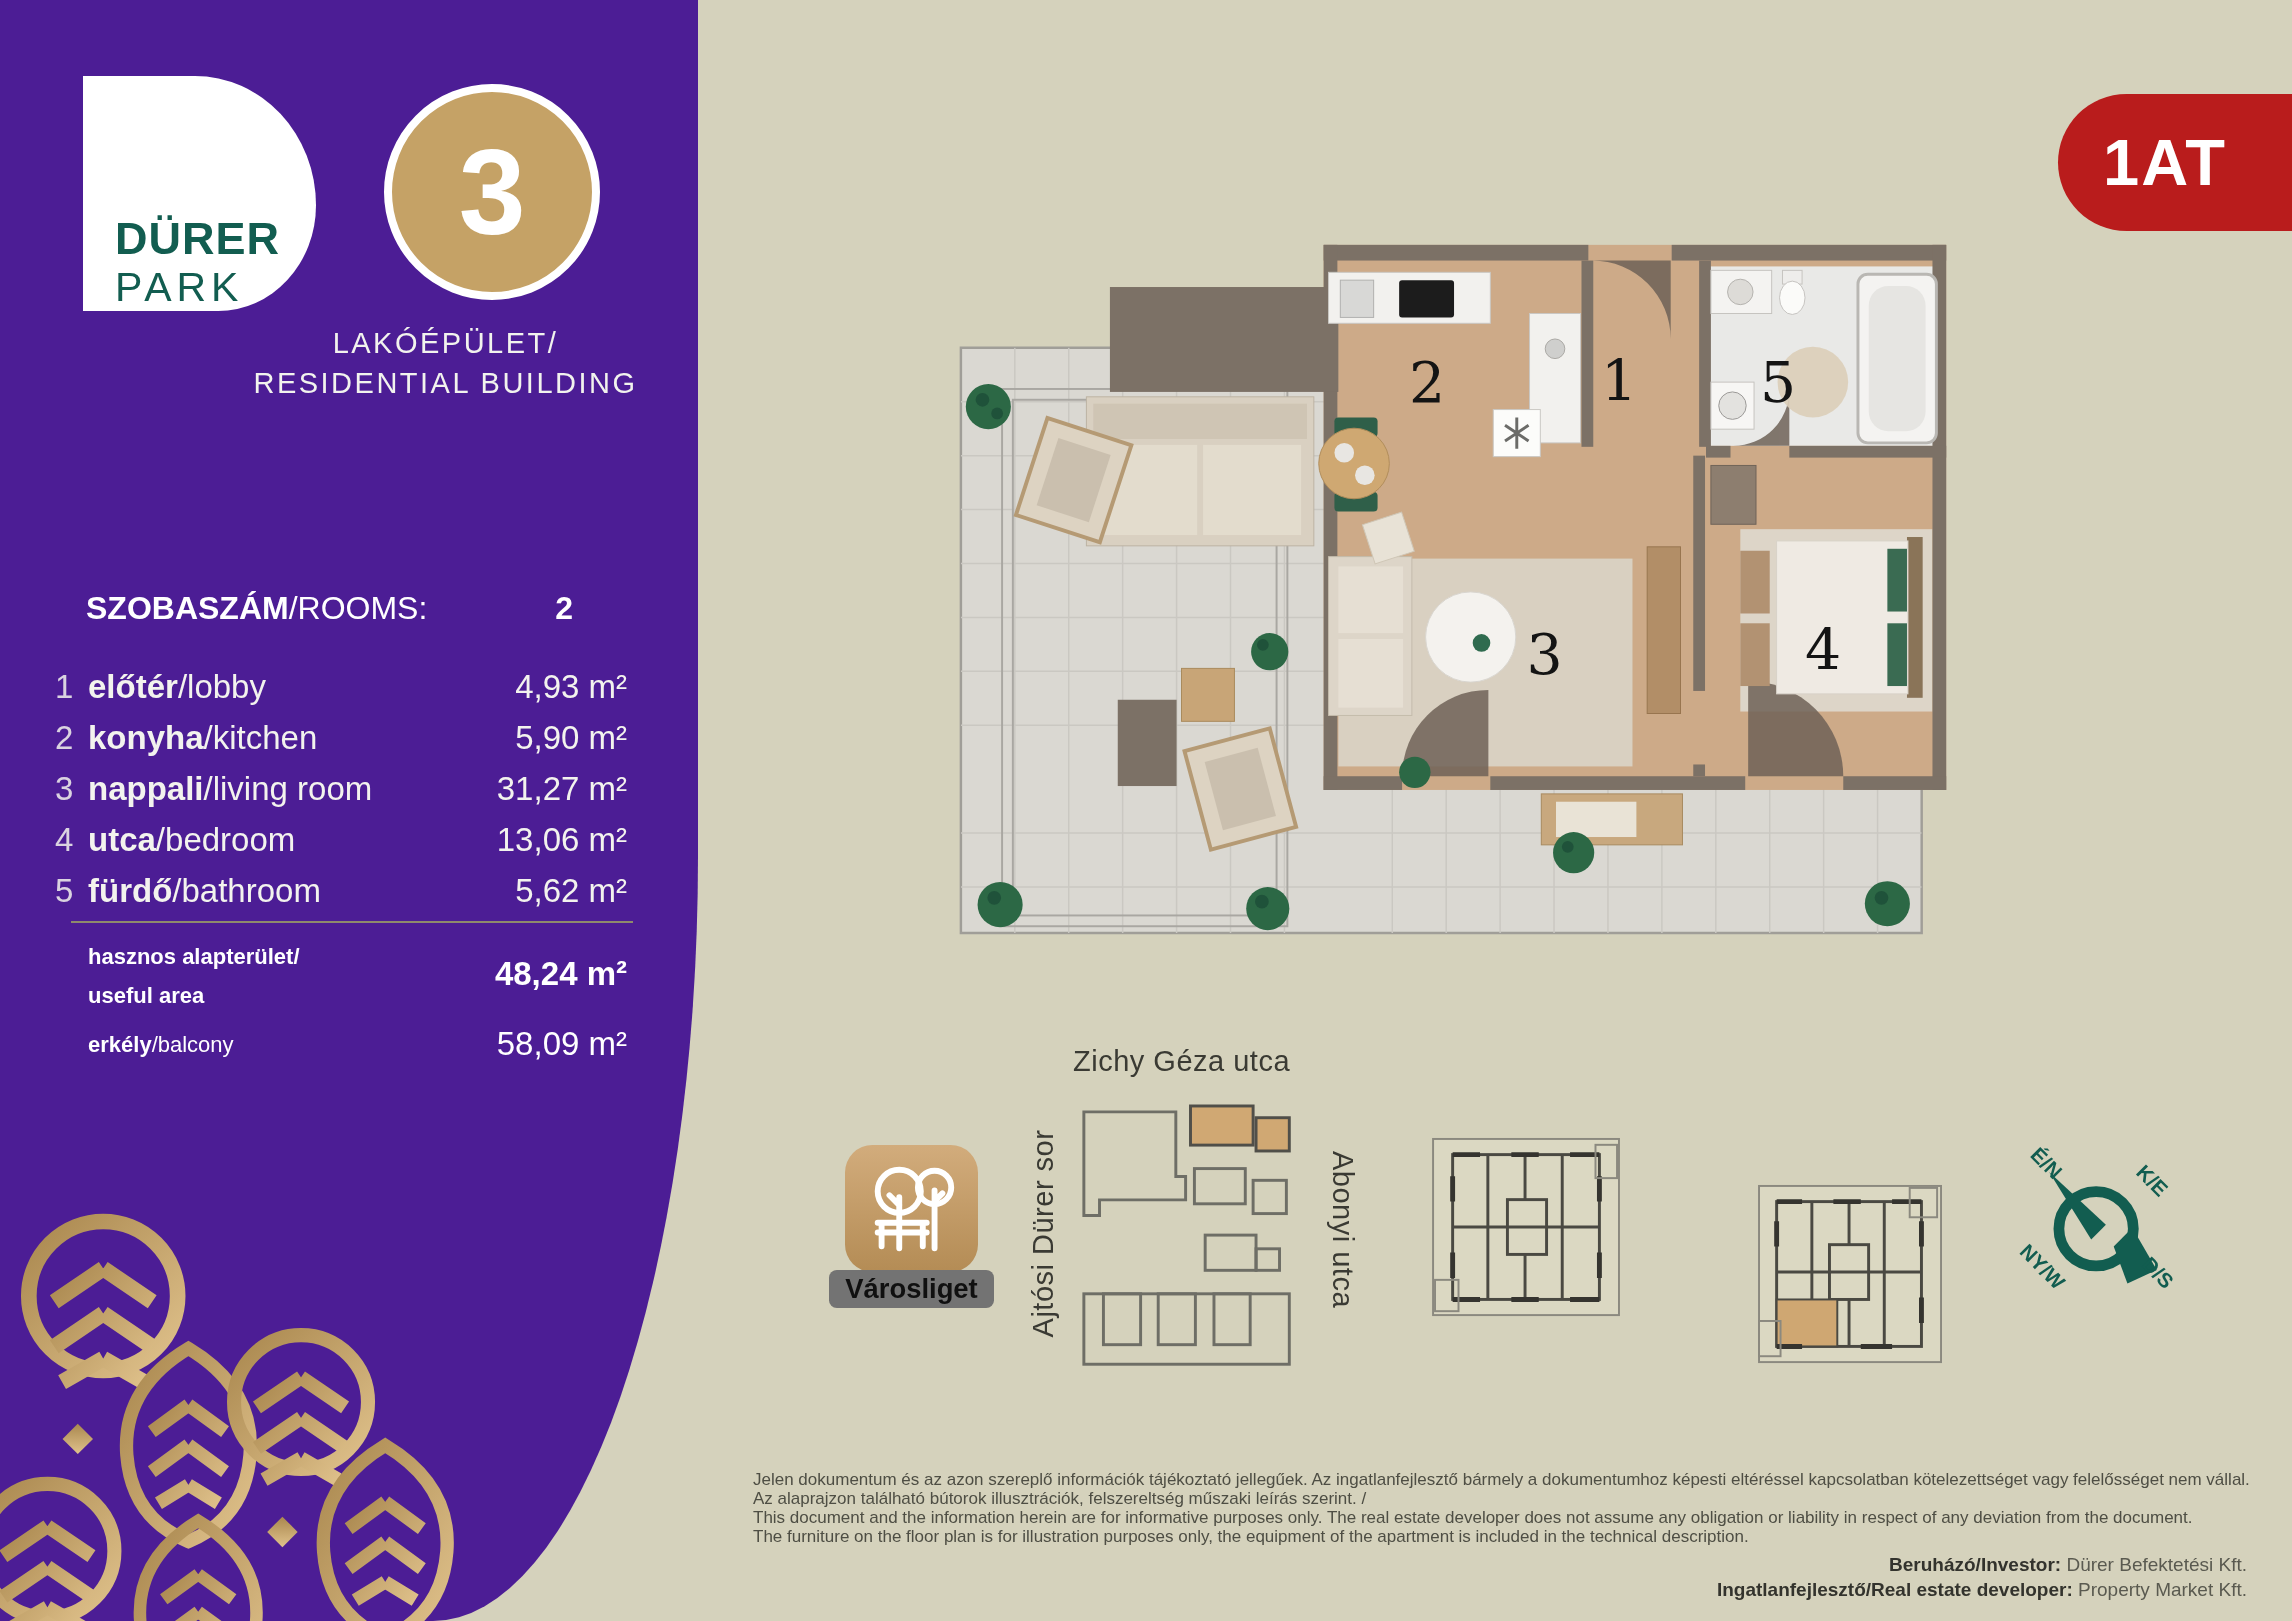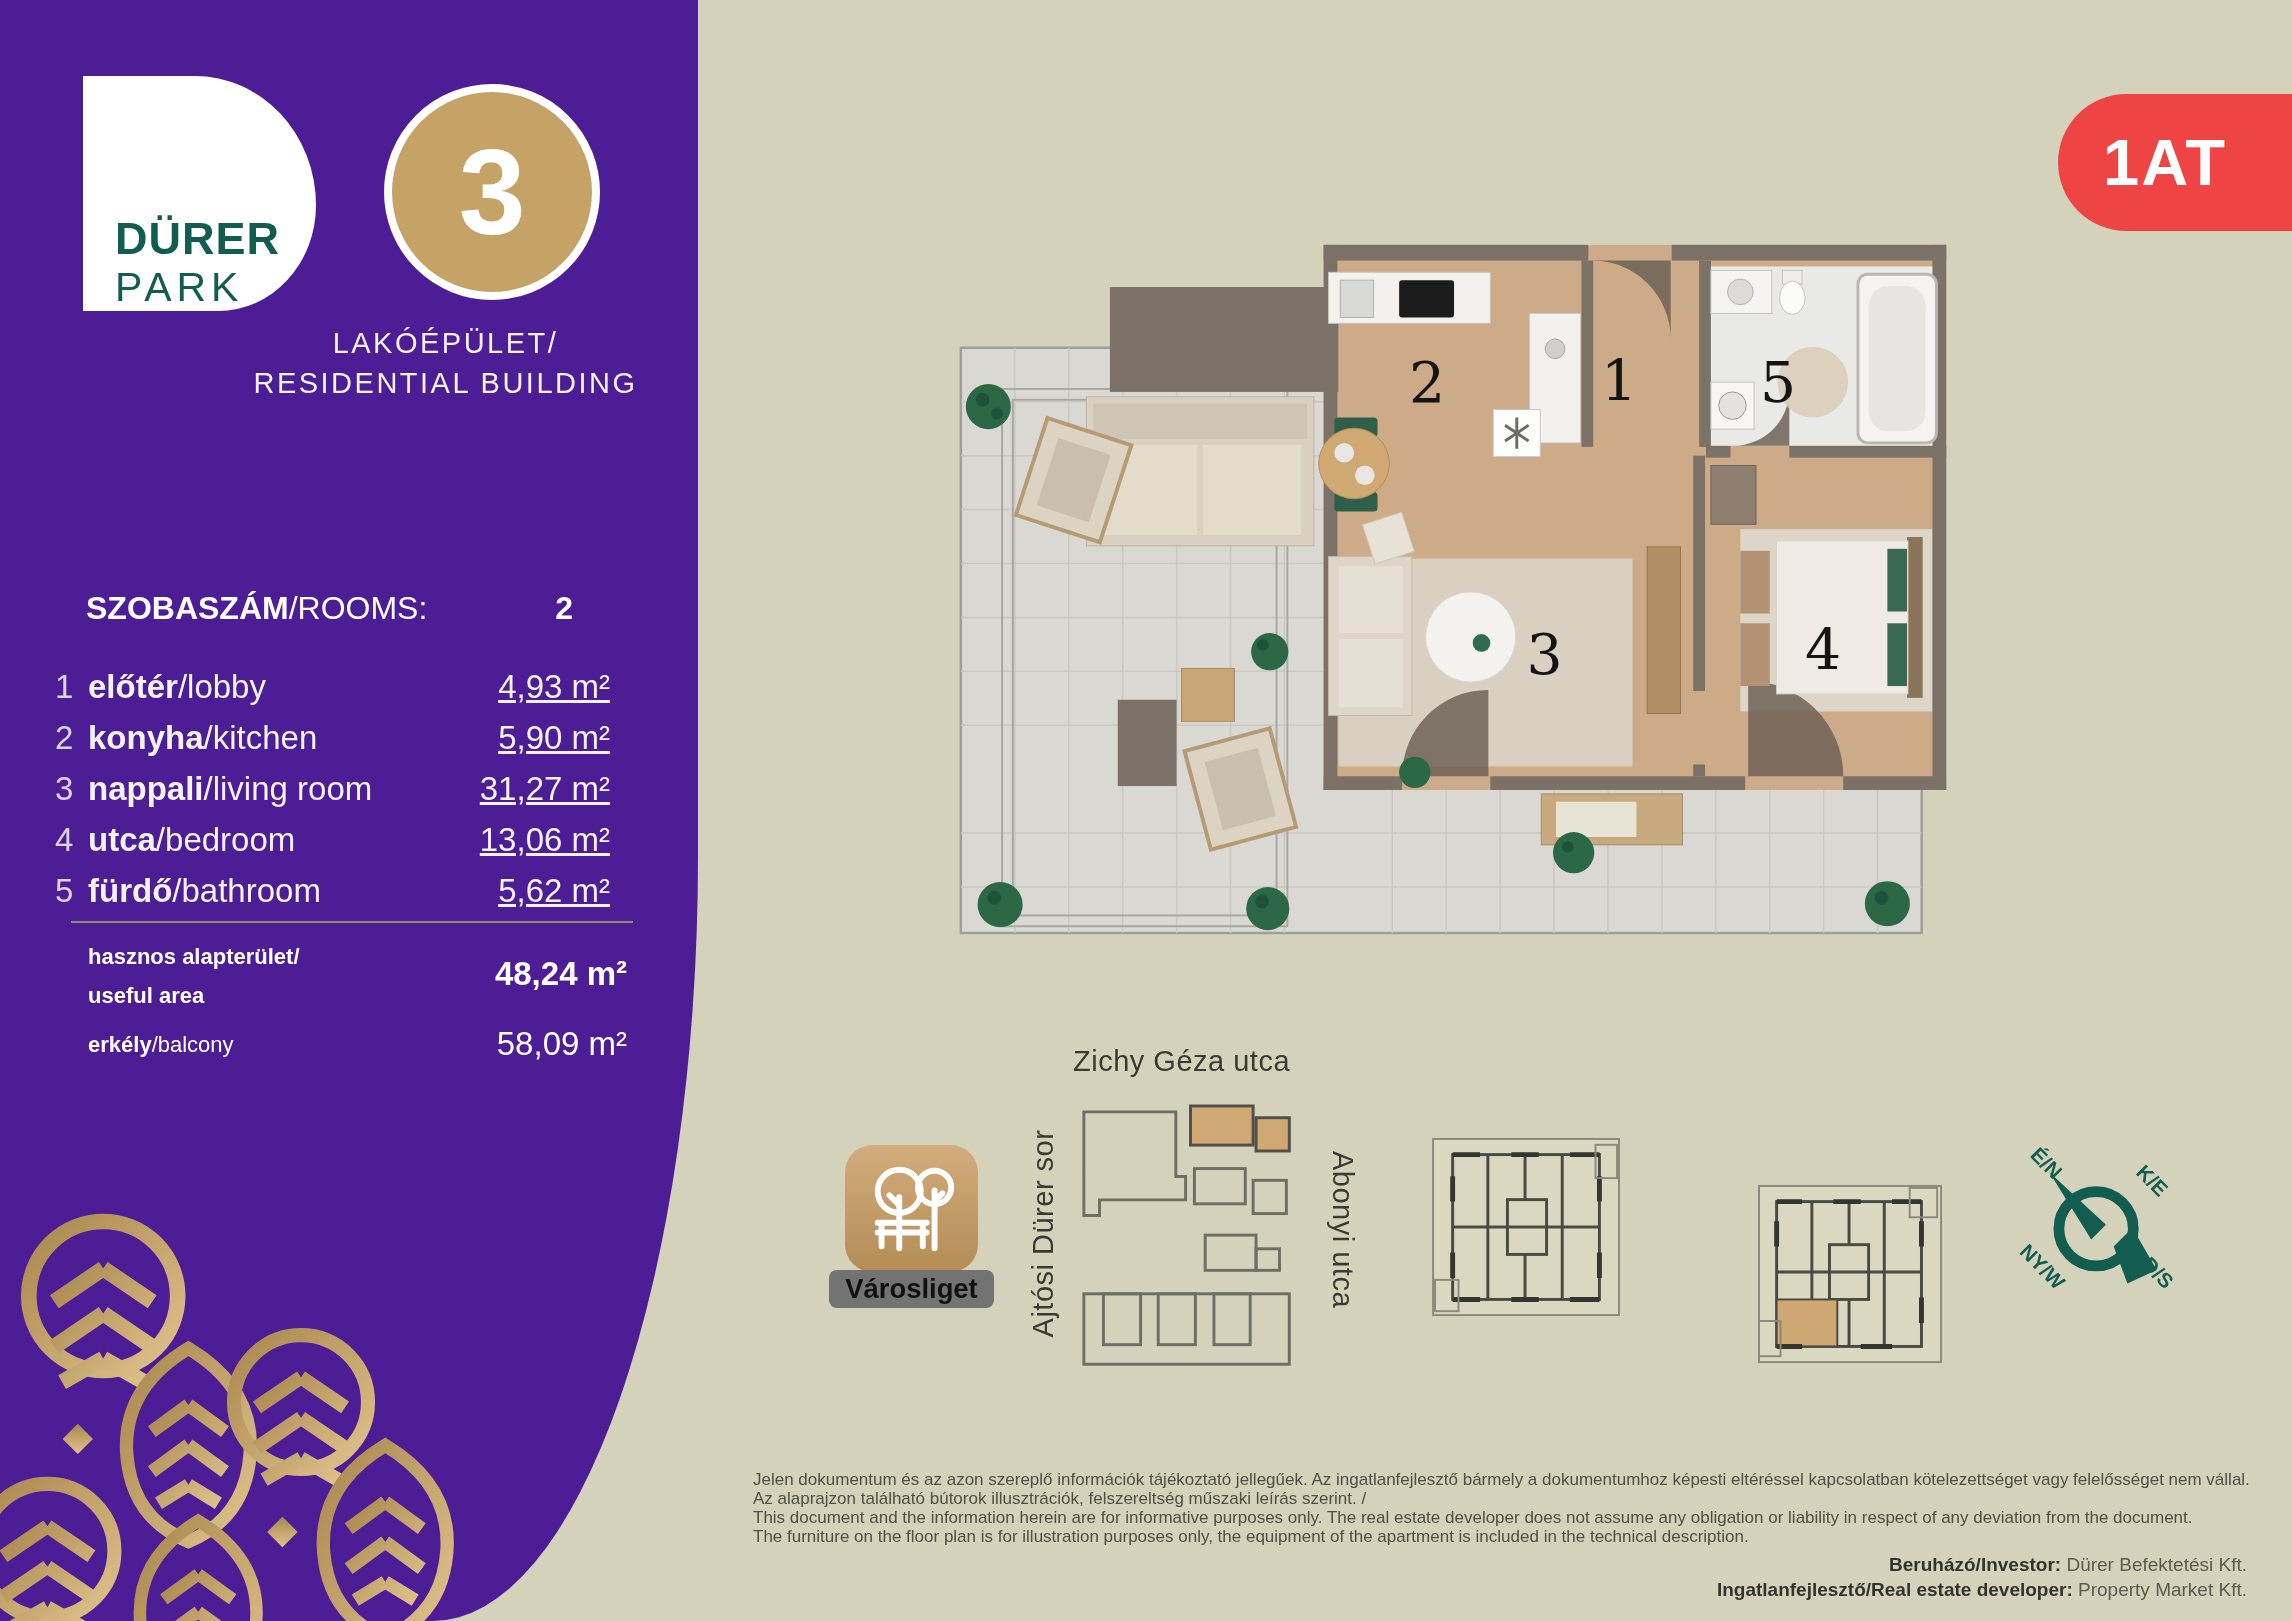--- a/index.html
+++ b/index.html
@@ -19,28 +19,28 @@
   .blabel{position:absolute;left:235px;top:323px;width:421px;text-align:center;color:#f2f3ee;
           font-size:29px;letter-spacing:2.5px;line-height:40px;font-weight:400;}
   .tagline{position:absolute;left:27.4px;top:438px;width:443px;text-align:center;color:#ffffff;
            font-size:27.4px;font-weight:700;line-height:33px;letter-spacing:0px;}
   
   .tbl-header{position:absolute;left:86px;top:590px;width:541px;color:#ffffff;font-size:32px;}
   .tbl-header .hv{position:absolute;right:54px;top:0;font-weight:bold;}
   .room-row{position:absolute;left:0;width:698px;height:51px;color:#f3f3ee;font-size:33px;}
   .room-row .idx{position:absolute;left:55px;opacity:.85;font-weight:300;}
   .room-row .nm{position:absolute;left:88px;}
-  .room-row .val{position:absolute;right:88px;font-weight:300;text-decoration:underline;}
+  .room-row .val{position:absolute;right:71px;font-weight:300;}
   .b{font-weight:bold;}
   .thin{font-weight:400;}
   .divider{position:absolute;left:71px;top:921px;width:562px;height:2px;background:#8f8a6b;}
   .tot-label{position:absolute;left:88px;color:#ffffff;font-size:22px;font-weight:bold;line-height:39px;}
   .tot-val{position:absolute;right:71px;color:#ffffff;font-size:33px;}
   
-  .badge{position:absolute;left:2058px;top:94px;width:234px;height:137px;background:#ef4444;
+  .badge{position:absolute;left:2058px;top:94px;width:234px;height:137px;background:#b91c1c;
          border-radius:69px 0 0 69px;display:flex;align-items:center;}
   .badge span{color:#ffffff;font-size:65px;font-weight:600;letter-spacing:2px;padding-left:45px;}
   
   .street{position:absolute;color:#3a3a33;font-size:29px;letter-spacing:0.5px;}
   .street.v{width:294px;text-align:center;}
   .vl-icon{position:absolute;left:845px;top:1145px;width:133px;height:127px;border-radius:27.4px;
            background:linear-gradient(#d2ac7c,#b48c55);display:flex;align-items:center;justify-content:center;}
   .vl-label{position:absolute;left:829px;top:1270px;width:165px;text-align:center;background:#737373;
             border-radius:7.8px;padding:2.9px 0;color:#101010;font-size:27.4px;font-weight:800;}
   

